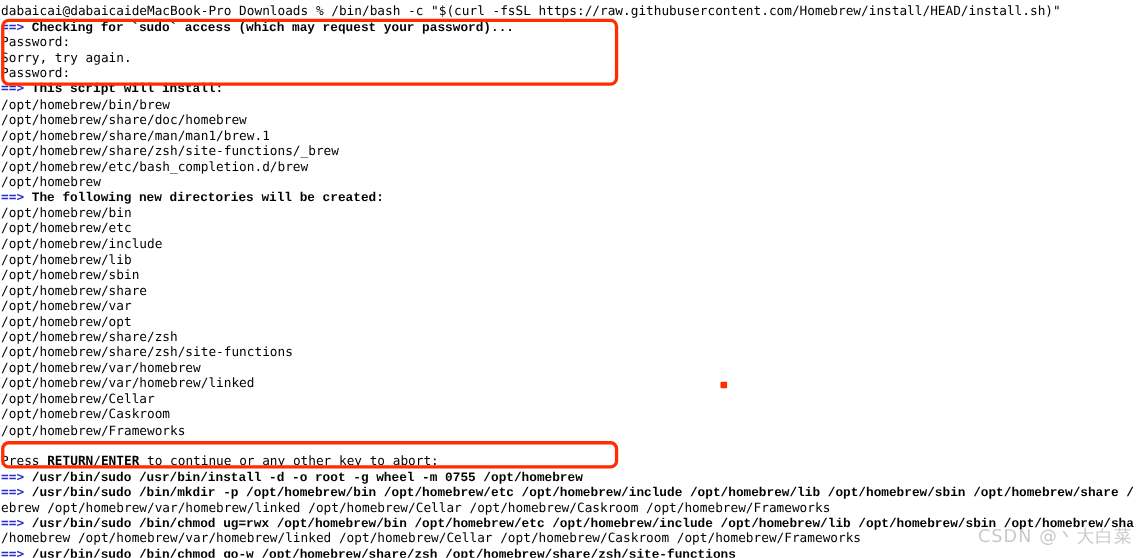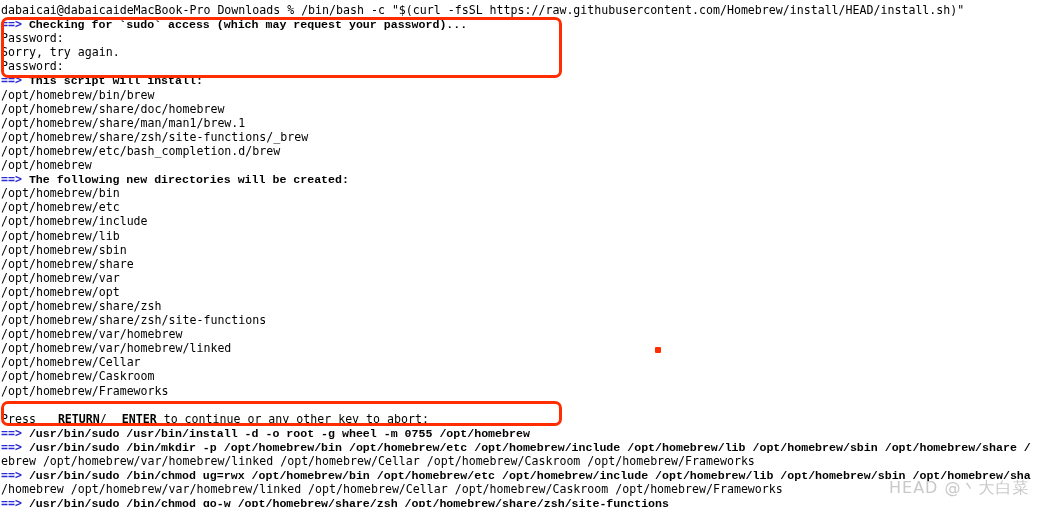--- a/index.html
+++ b/index.html
@@ -42,21 +42,20 @@
   .hdr {
     font-weight: bold;
     color: #000000;
     font-family: Liberation Mono, monospace;
   }
   .plain {
     color: #000000;
   }
   .strong {
     font-weight: bold;
-    margin-left: 15px;
   }
 
   
   .redbox {
     position: absolute;
     border: 3px solid #ff2d00;
     border-radius: 7px;
     box-sizing: border-box;
     pointer-events: none;
   }
@@ -93,13 +92,13 @@
   }
 </style>
 </head>
 <body>
 
 <div id="terminal"><div class="line"><span class="plain">dabaicai@dabaicaideMacBook-Pro Downloads % /bin/bash -c "$(curl -fsSL https://raw.githubusercontent.com/Homebrew/install/HEAD/install.sh)"</span></div><div class="line"><span class="arrow">==&gt;</span><span class="hdr"> Checking for `sudo` access (which may request your password)...</span></div><div class="line"><span class="plain">Password:</span></div><div class="line"><span class="plain">Sorry, try again.</span></div><div class="line"><span class="plain">Password:</span></div><div class="line"><span class="arrow">==&gt;</span><span class="hdr"> This script will install:</span></div><div class="line"><span class="plain">/opt/homebrew/bin/brew</span></div><div class="line"><span class="plain">/opt/homebrew/share/doc/homebrew</span></div><div class="line"><span class="plain">/opt/homebrew/share/man/man1/brew.1</span></div><div class="line"><span class="plain">/opt/homebrew/share/zsh/site-functions/_brew</span></div><div class="line"><span class="plain">/opt/homebrew/etc/bash_completion.d/brew</span></div><div class="line"><span class="plain">/opt/homebrew</span></div><div class="line"><span class="arrow">==&gt;</span><span class="hdr"> The following new directories will be created:</span></div><div class="line"><span class="plain">/opt/homebrew/bin</span></div><div class="line"><span class="plain">/opt/homebrew/etc</span></div><div class="line"><span class="plain">/opt/homebrew/include</span></div><div class="line"><span class="plain">/opt/homebrew/lib</span></div><div class="line"><span class="plain">/opt/homebrew/sbin</span></div><div class="line"><span class="plain">/opt/homebrew/share</span></div><div class="line"><span class="plain">/opt/homebrew/var</span></div><div class="line"><span class="plain">/opt/homebrew/opt</span></div><div class="line"><span class="plain">/opt/homebrew/share/zsh</span></div><div class="line"><span class="plain">/opt/homebrew/share/zsh/site-functions</span></div><div class="line"><span class="plain">/opt/homebrew/var/homebrew</span></div><div class="line"><span class="plain">/opt/homebrew/var/homebrew/linked</span></div><div class="line"><span class="plain">/opt/homebrew/Cellar</span></div><div class="line"><span class="plain">/opt/homebrew/Caskroom</span></div><div class="line"><span class="plain">/opt/homebrew/Frameworks</span></div><div class="line">&nbsp;</div><div class="line"><span class="plain">Press </span><span class="strong">RETURN</span><span class="plain">/</span><span class="strong">ENTER</span><span class="plain"> to continue or any other key to abort:</span></div><div class="line"><span class="arrow">==&gt;</span><span class="hdr"> /usr/bin/sudo /usr/bin/install -d -o root -g wheel -m 0755 /opt/homebrew</span></div><div class="line"><span class="arrow">==&gt;</span><span class="hdr"> /usr/bin/sudo /bin/mkdir -p /opt/homebrew/bin /opt/homebrew/etc /opt/homebrew/include /opt/homebrew/lib /opt/homebrew/sbin /opt/homebrew/share /</span></div><div class="line"><span class="plain">ebrew /opt/homebrew/var/homebrew/linked /opt/homebrew/Cellar /opt/homebrew/Caskroom /opt/homebrew/Frameworks</span></div><div class="line"><span class="arrow">==&gt;</span><span class="hdr"> /usr/bin/sudo /bin/chmod ug=rwx /opt/homebrew/bin /opt/homebrew/etc /opt/homebrew/include /opt/homebrew/lib /opt/homebrew/sbin /opt/homebrew/sha</span></div><div class="line"><span class="plain">/homebrew /opt/homebrew/var/homebrew/linked /opt/homebrew/Cellar /opt/homebrew/Caskroom /opt/homebrew/Frameworks</span></div><div class="line"><span class="arrow">==&gt;</span><span class="hdr"> /usr/bin/sudo /bin/chmod go-w /opt/homebrew/share/zsh /opt/homebrew/share/zsh/site-functions</span></div></div>
 
 <div class="redbox" id="redbox-top"></div>
 <div class="redbox" id="redbox-bottom"></div>
 <div id="red-dot"></div>
-<div id="watermark">HEAD @丶大白菜</div>
+<div id="watermark">CSDN @丶大白菜</div>
 
 </body></html>

